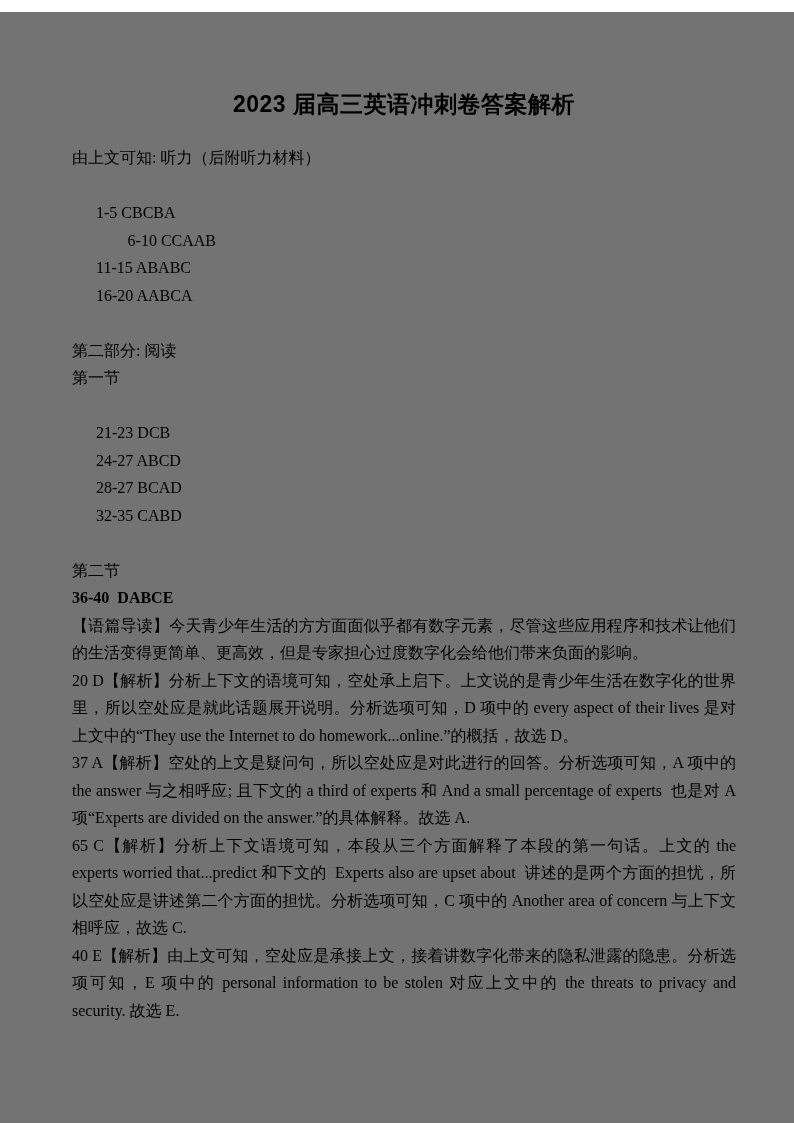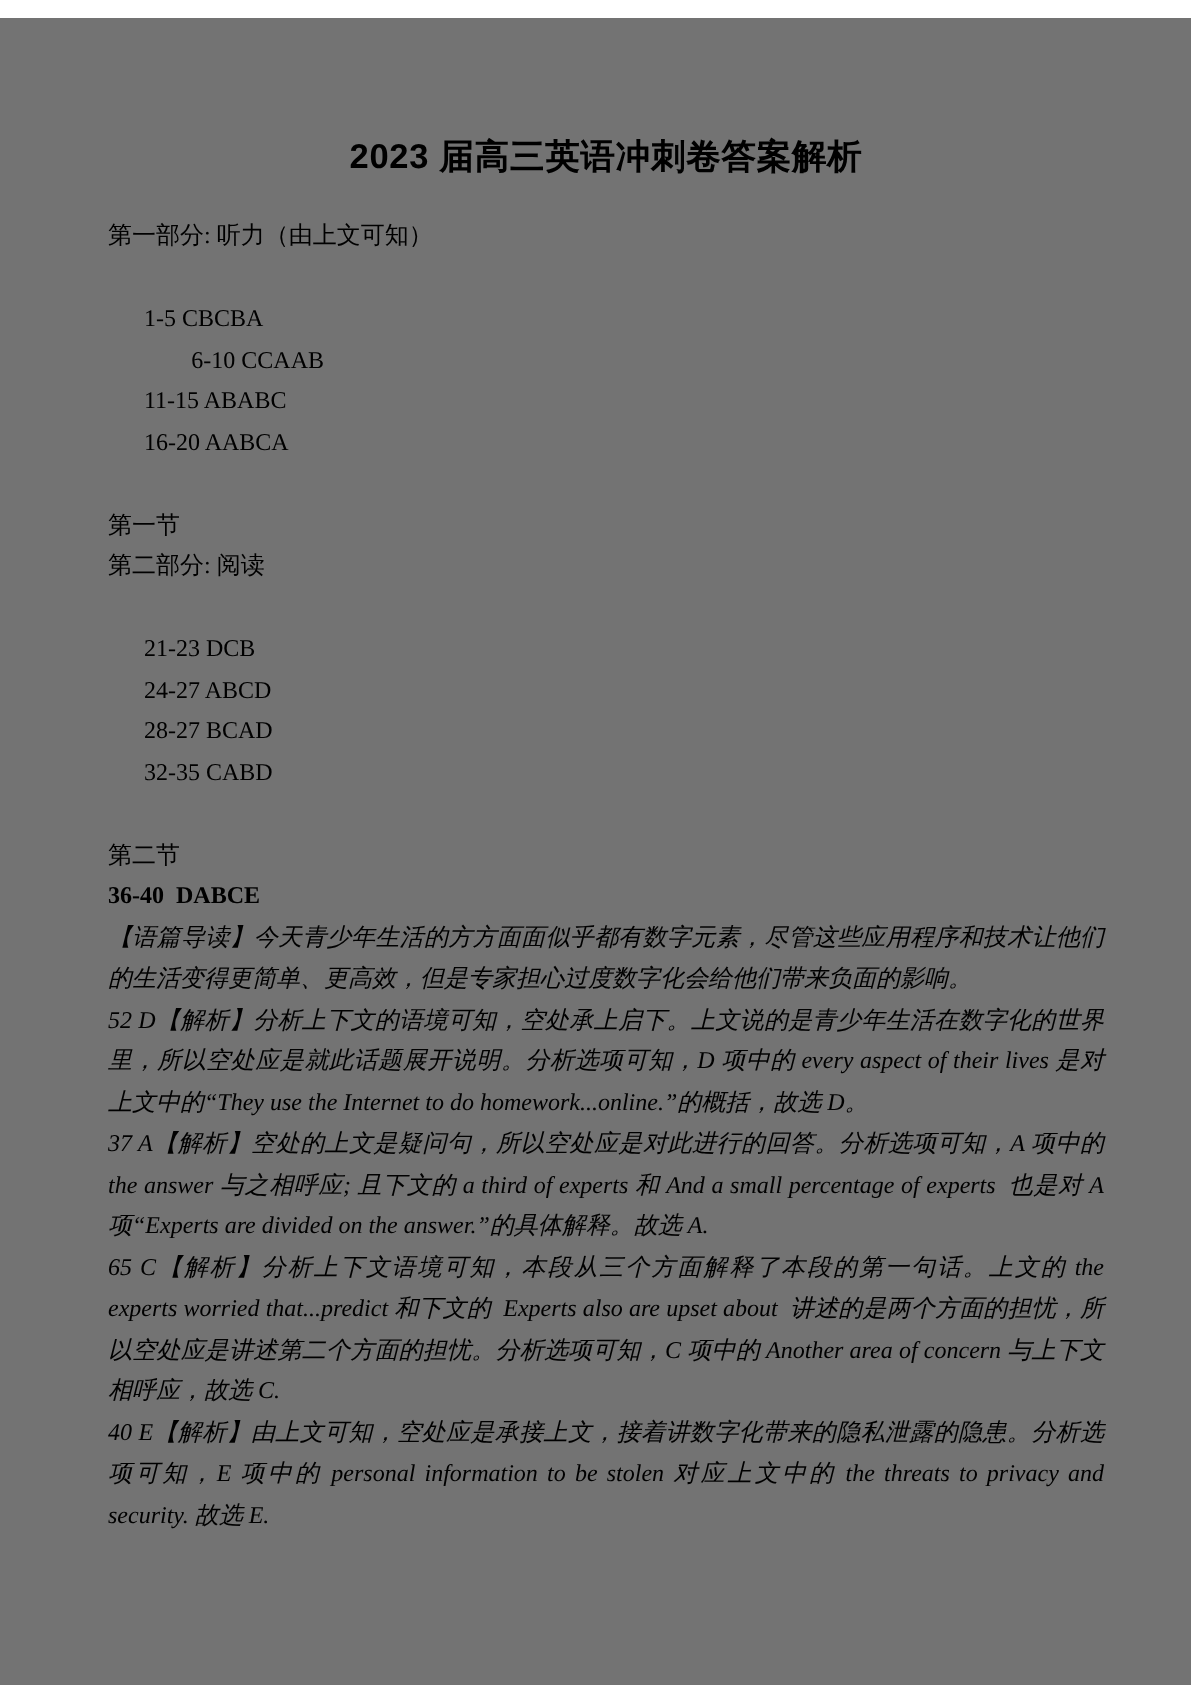--- a/index.html
+++ b/index.html
@@ -33,21 +33,20 @@
   }
   .line {
     line-height: 27.5px;
     white-space: pre-wrap;
   }
   .para {
     margin: 0;
     line-height: 27.5px;
     text-align: justify;
     white-space: pre-wrap;
-    font-style: italic;
   }
   .para.indent {
     text-indent: 2em;
   }
   .bold {
     font-weight: bold;
   }
   .ans-row span {
     display: inline-block;
     font-weight: normal;
@@ -61,45 +60,45 @@
   .row-reading1 span:nth-child(3) { width: 127px; }
 </style>
 </head>
 <body>
 
 <div class="page">
   <div class="content">
 
     <h1 class="doc-title">2023 届高三英语冲刺卷答案解析</h1>
 
-    <div class="line">第一部分: 听力（由上文可知）</div>
+    <div class="line">由上文可知: 听力（后附听力材料）</div>
 
     <div class="line ans-row row-listening">
       <span>1-5 CBCBA</span>
       <span>6-10 CCAAB</span>
       <span>11-15 ABABC</span>
       <span>16-20 AABCA</span>
     </div>
 
+    <div class="line">第二部分: 阅读</div>
+
     <div class="line">第一节</div>
-
-    <div class="line">第二部分: 阅读</div>
 
     <div class="line ans-row row-reading1">
       <span>21-23 DCB</span>
       <span>24-27 ABCD</span>
       <span>28-27 BCAD</span>
       <span>32-35 CABD</span>
     </div>
 
     <div class="line">第二节</div>
 
     <div class="line bold">36-40  DABCE</div>
 
     <p class="para">【语篇导读】今天青少年生活的方方面面似乎都有数字元素，尽管这些应用程序和技术让他们的生活变得更简单、更高效，但是专家担心过度数字化会给他们带来负面的影响。</p>
 
-    <p class="para">52 D【解析】分析上下文的语境可知，空处承上启下。上文说的是青少年生活在数字化的世界里，所以空处应是就此话题展开说明。分析选项可知，D 项中的 every aspect of their lives 是对上文中的“They use the Internet to do homework...online.”的概括，故选 D。</p>
+    <p class="para">20 D【解析】分析上下文的语境可知，空处承上启下。上文说的是青少年生活在数字化的世界里，所以空处应是就此话题展开说明。分析选项可知，D 项中的 every aspect of their lives 是对上文中的“They use the Internet to do homework...online.”的概括，故选 D。</p>
     <p class="para">37 A【解析】空处的上文是疑问句，所以空处应是对此进行的回答。分析选项可知，A 项中的 the answer 与之相呼应; 且下文的 a third of experts 和 And a small percentage of experts  也是对 A 项“Experts are divided on the answer.”的具体解释。故选 A.</p>
     <p class="para">65 C【解析】分析上下文语境可知，本段从三个方面解释了本段的第一句话。上文的 the experts worried that...predict 和下文的  Experts also are upset about  讲述的是两个方面的担忧，所以空处应是讲述第二个方面的担忧。分析选项可知，C 项中的 Another area of concern 与上下文相呼应，故选 C.</p>
     <p class="para">40 E【解析】由上文可知，空处应是承接上文，接着讲数字化带来的隐私泄露的隐患。分析选项可知，E 项中的 personal information to be stolen 对应上文中的 the threats to privacy and security. 故选 E.</p>
 
   </div>
 </div>
 
 </body></html>

